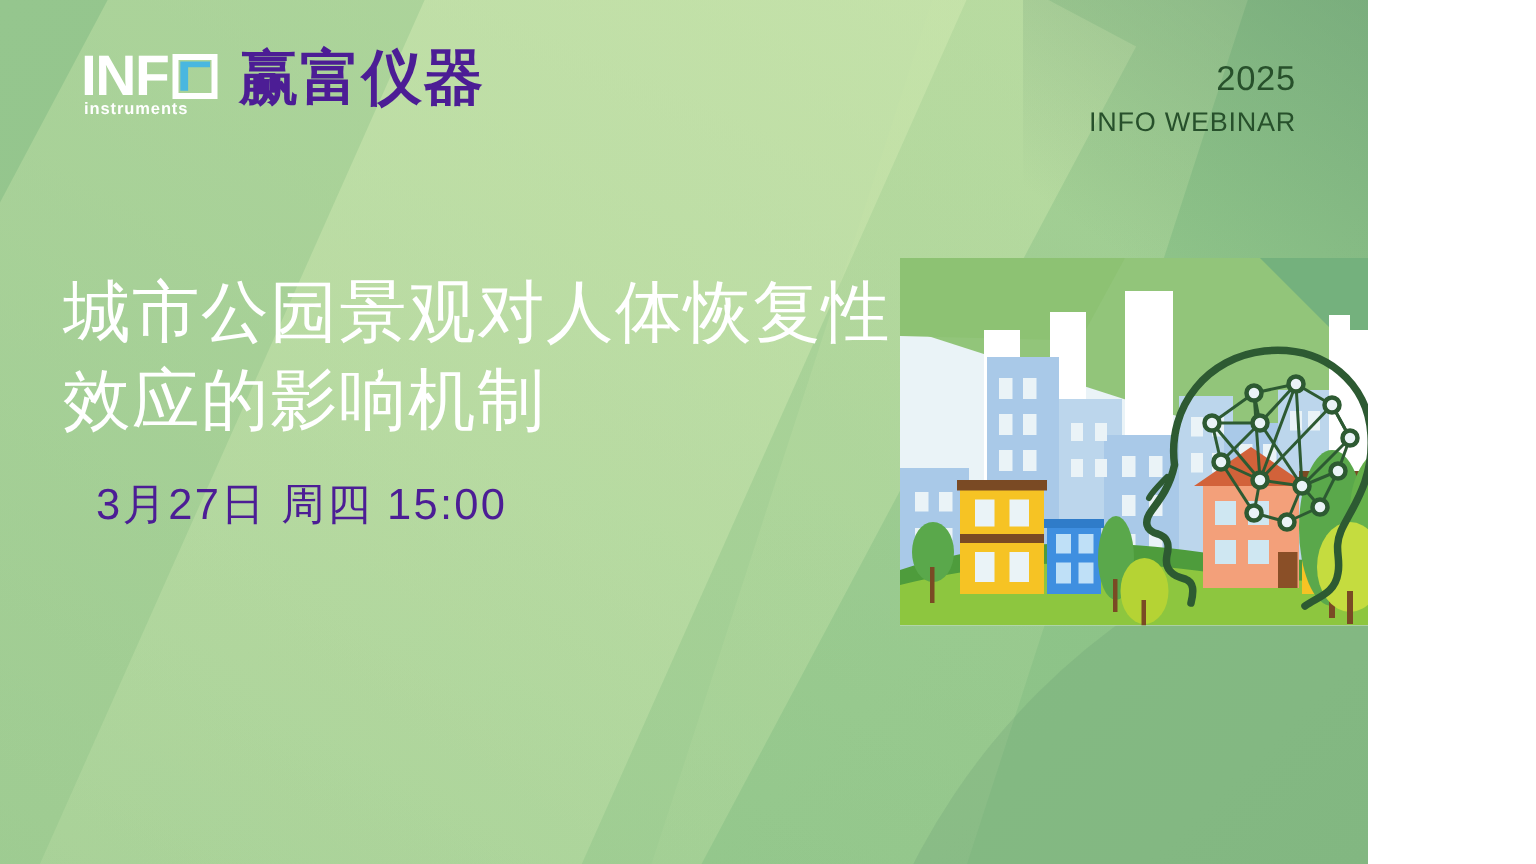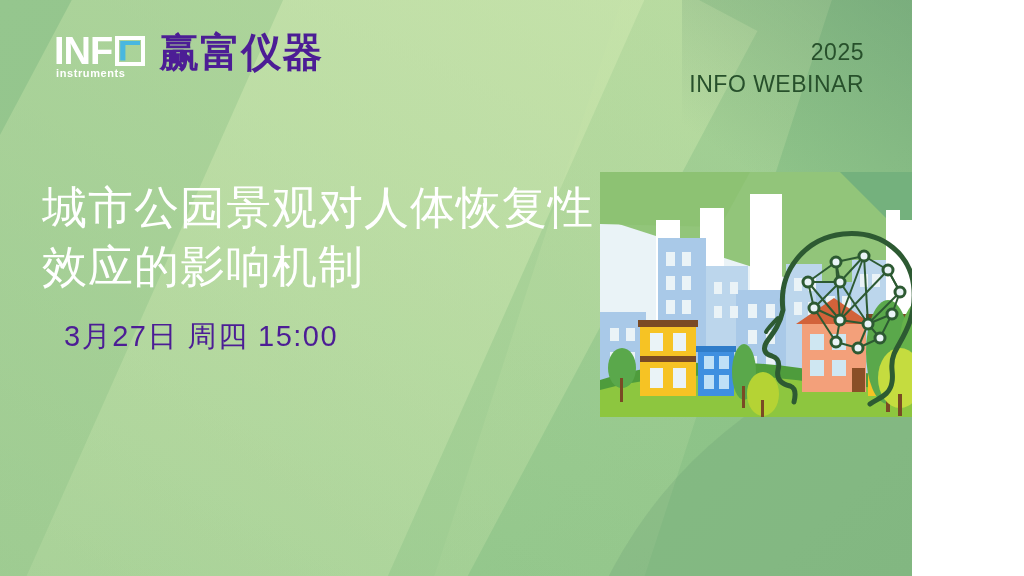--- a/index.html
+++ b/index.html
@@ -150,21 +150,21 @@
     text-align: right;
     color: #27502b;
   }
   .meta-year {
     font-size: 23px;
     font-weight: 400;
     letter-spacing: 0.5px;
     line-height: 1.3;
   }
   .meta-label {
-    font-size: 23px;
+    font-size: 18px;
     font-weight: 400;
     letter-spacing: 0.5px;
     line-height: 1.3;
     margin-top: 2px;
   }
 
   
   .headline {
     position: absolute;
     left: 42px;

